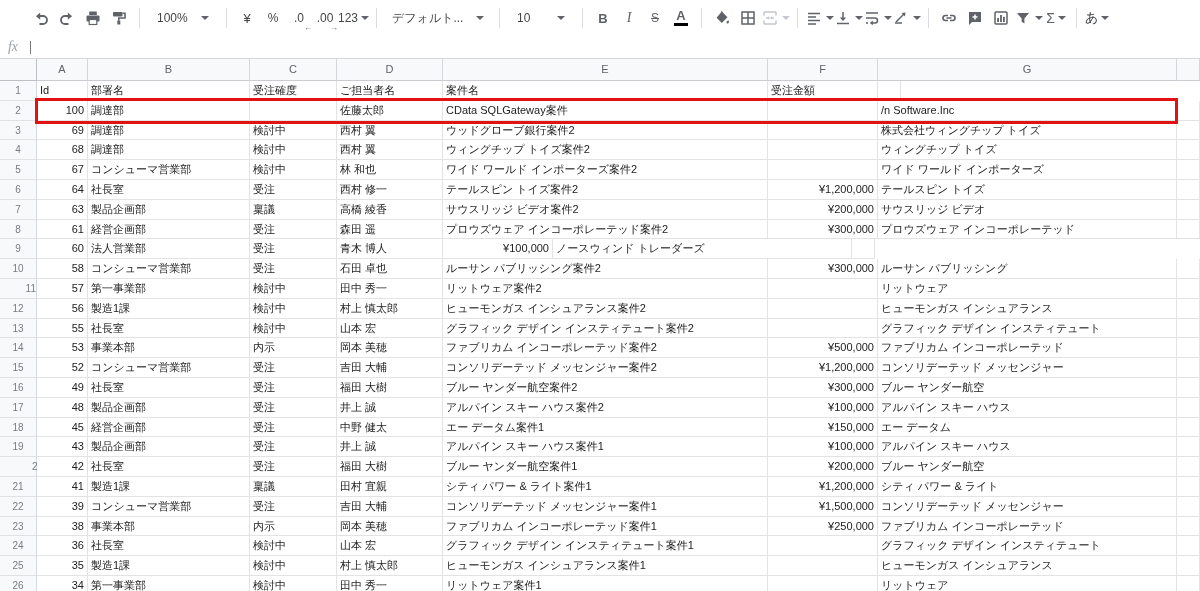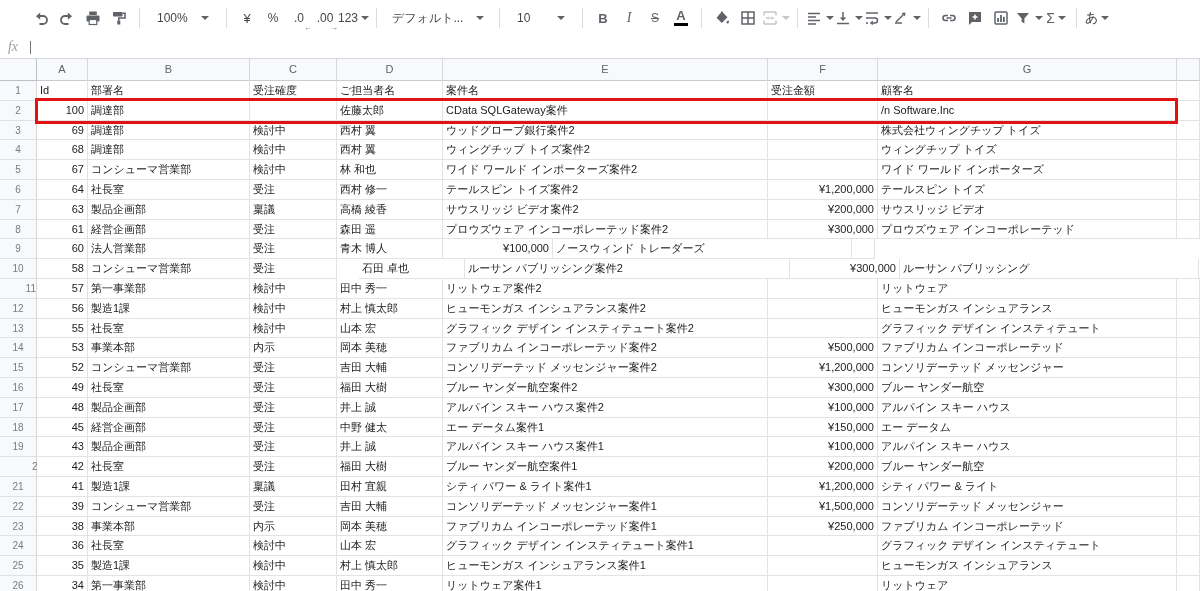--- a/index.html
+++ b/index.html
@@ -297,21 +297,20 @@
       </div>
     <div id="rows">
         <div class="g-row">
           <div class="row-head" style="width: 37px;">1</div>
           <div class="cell bb" style="width: 51px;">Id</div>
           <div class="cell bb" style="width: 162px;">部署名</div>
           <div class="cell bb" style="width: 87px;">受注確度</div>
           <div class="cell bb" style="width: 106px;">ご担当者名</div>
           <div class="cell bb" style="width: 325px;">案件名</div>
           <div class="cell bb" style="width: 110px;">受注金額</div>
-          <div class="cell bb" style="width: 299px;">顧客名</div>
           <div class="cell" style="width: 23px;"></div>
         </div>
         <div class="g-row">
           <div class="row-head" style="width: 37px;">2</div>
           <div class="cell right" style="width: 51px;">100</div>
           <div class="cell" style="width: 162px;">調達部</div>
           <div class="cell" style="width: 87px;"></div>
           <div class="cell" style="width: 106px;">佐藤太郎</div>
           <div class="cell" style="width: 325px;">CData SQLGateway案件</div>
           <div class="cell right" style="width: 110px;"></div>
@@ -392,21 +391,21 @@
           <div class="cell" style="width: 106px;">青木 博人</div>
           <div class="cell right" style="width: 110px;">¥100,000</div>
           <div class="cell" style="width: 299px;">ノースウィンド トレーダーズ</div>
           <div class="cell" style="width: 23px;"></div>
         </div>
         <div class="g-row">
           <div class="row-head" style="width: 37px;">10</div>
           <div class="cell right" style="width: 51px;">58</div>
           <div class="cell" style="width: 162px;">コンシューマ営業部</div>
           <div class="cell" style="width: 87px;">受注</div>
-          <div class="cell" style="width: 106px; margin-left: 22px;">石田 卓也</div>
+          <div class="cell" style="width: 106px;">石田 卓也</div>
           <div class="cell" style="width: 325px;">ルーサン パブリッシング案件2</div>
           <div class="cell right" style="width: 110px;">¥300,000</div>
           <div class="cell" style="width: 299px;">ルーサン パブリッシング</div>
           <div class="cell" style="width: 23px;"></div>
         </div>
         <div class="g-row">
           <div class="row-head" style="width: 37px; text-align: right;">11</div>
           <div class="cell right" style="width: 51px;">57</div>
           <div class="cell" style="width: 162px;">第一事業部</div>
           <div class="cell" style="width: 87px;">検討中</div>

